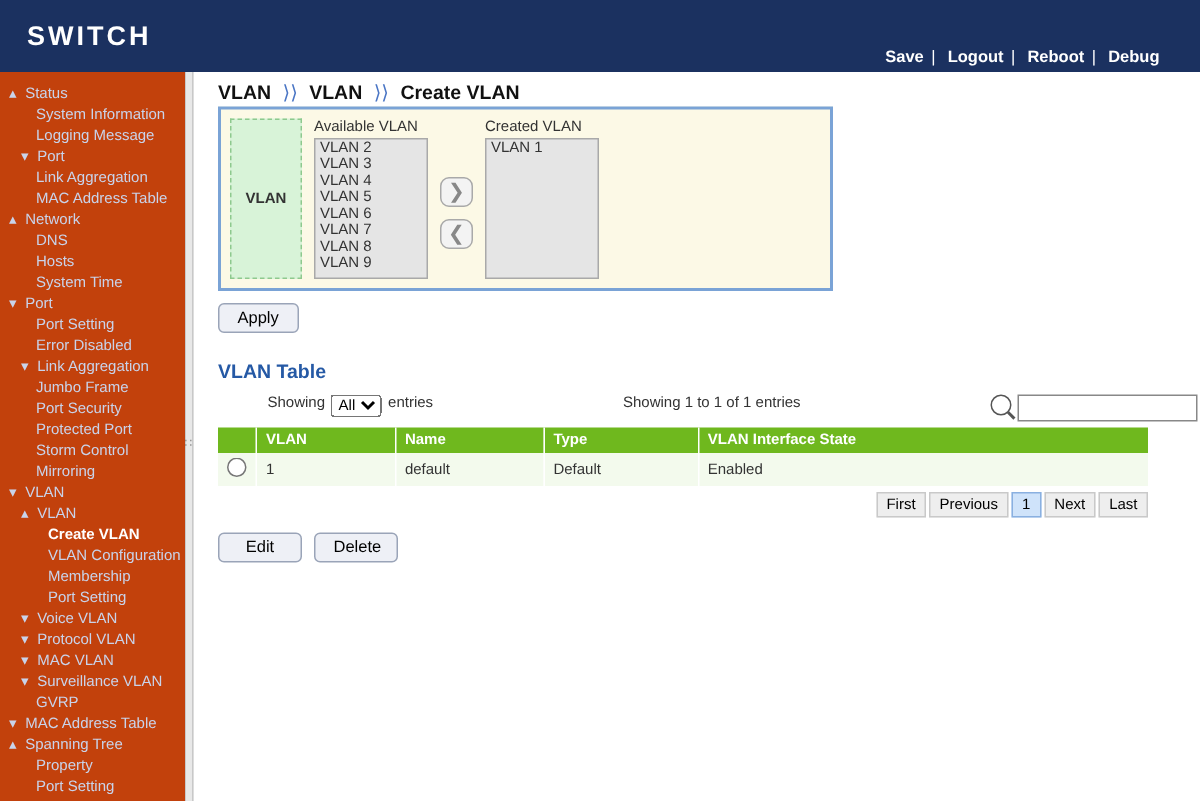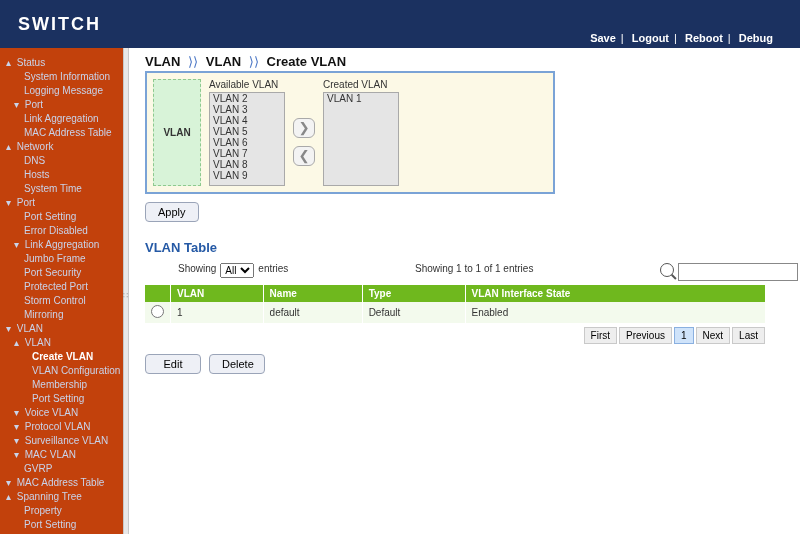--- a/index.html
+++ b/index.html
@@ -108,22 +108,22 @@
         <div class="nav-leaf">Storm Control</div>
         <div class="nav-leaf">Mirroring</div>
         <div class="nav-top"><span class="caret">▾</span> <span class="lbl">VLAN</span></div>
         <div class="nav-sub"><span class="caret">▴</span> <span class="lbl">VLAN</span></div>
         <div class="nav-leaf active" style="padding-left: 32px;">Create VLAN</div>
         <div class="nav-leaf" style="padding-left: 32px;">VLAN Configuration</div>
         <div class="nav-leaf" style="padding-left: 32px;">Membership</div>
         <div class="nav-leaf" style="padding-left: 32px;">Port Setting</div>
         <div class="nav-sub"><span class="caret">▾</span> <span class="lbl">Voice VLAN</span></div>
         <div class="nav-sub"><span class="caret">▾</span> <span class="lbl">Protocol VLAN</span></div>
+        <div class="nav-sub"><span class="caret">▾</span> <span class="lbl">MAC VLAN</span></div>
         <div class="nav-sub"><span class="caret">▾</span> <span class="lbl">Surveillance VLAN</span></div>
-        <div class="nav-sub"><span class="caret">▾</span> <span class="lbl">MAC VLAN</span></div>
         <div class="nav-leaf">GVRP</div>
         <div class="nav-top"><span class="caret">▾</span> <span class="lbl">MAC Address Table</span></div>
         <div class="nav-top"><span class="caret">▴</span> <span class="lbl">Spanning Tree</span></div>
         <div class="nav-leaf">Property</div>
         <div class="nav-leaf">Port Setting</div>
         <div class="nav-leaf">MST Instance</div>
       </div>
     <div class="split"></div>
 
     <div class="main">

